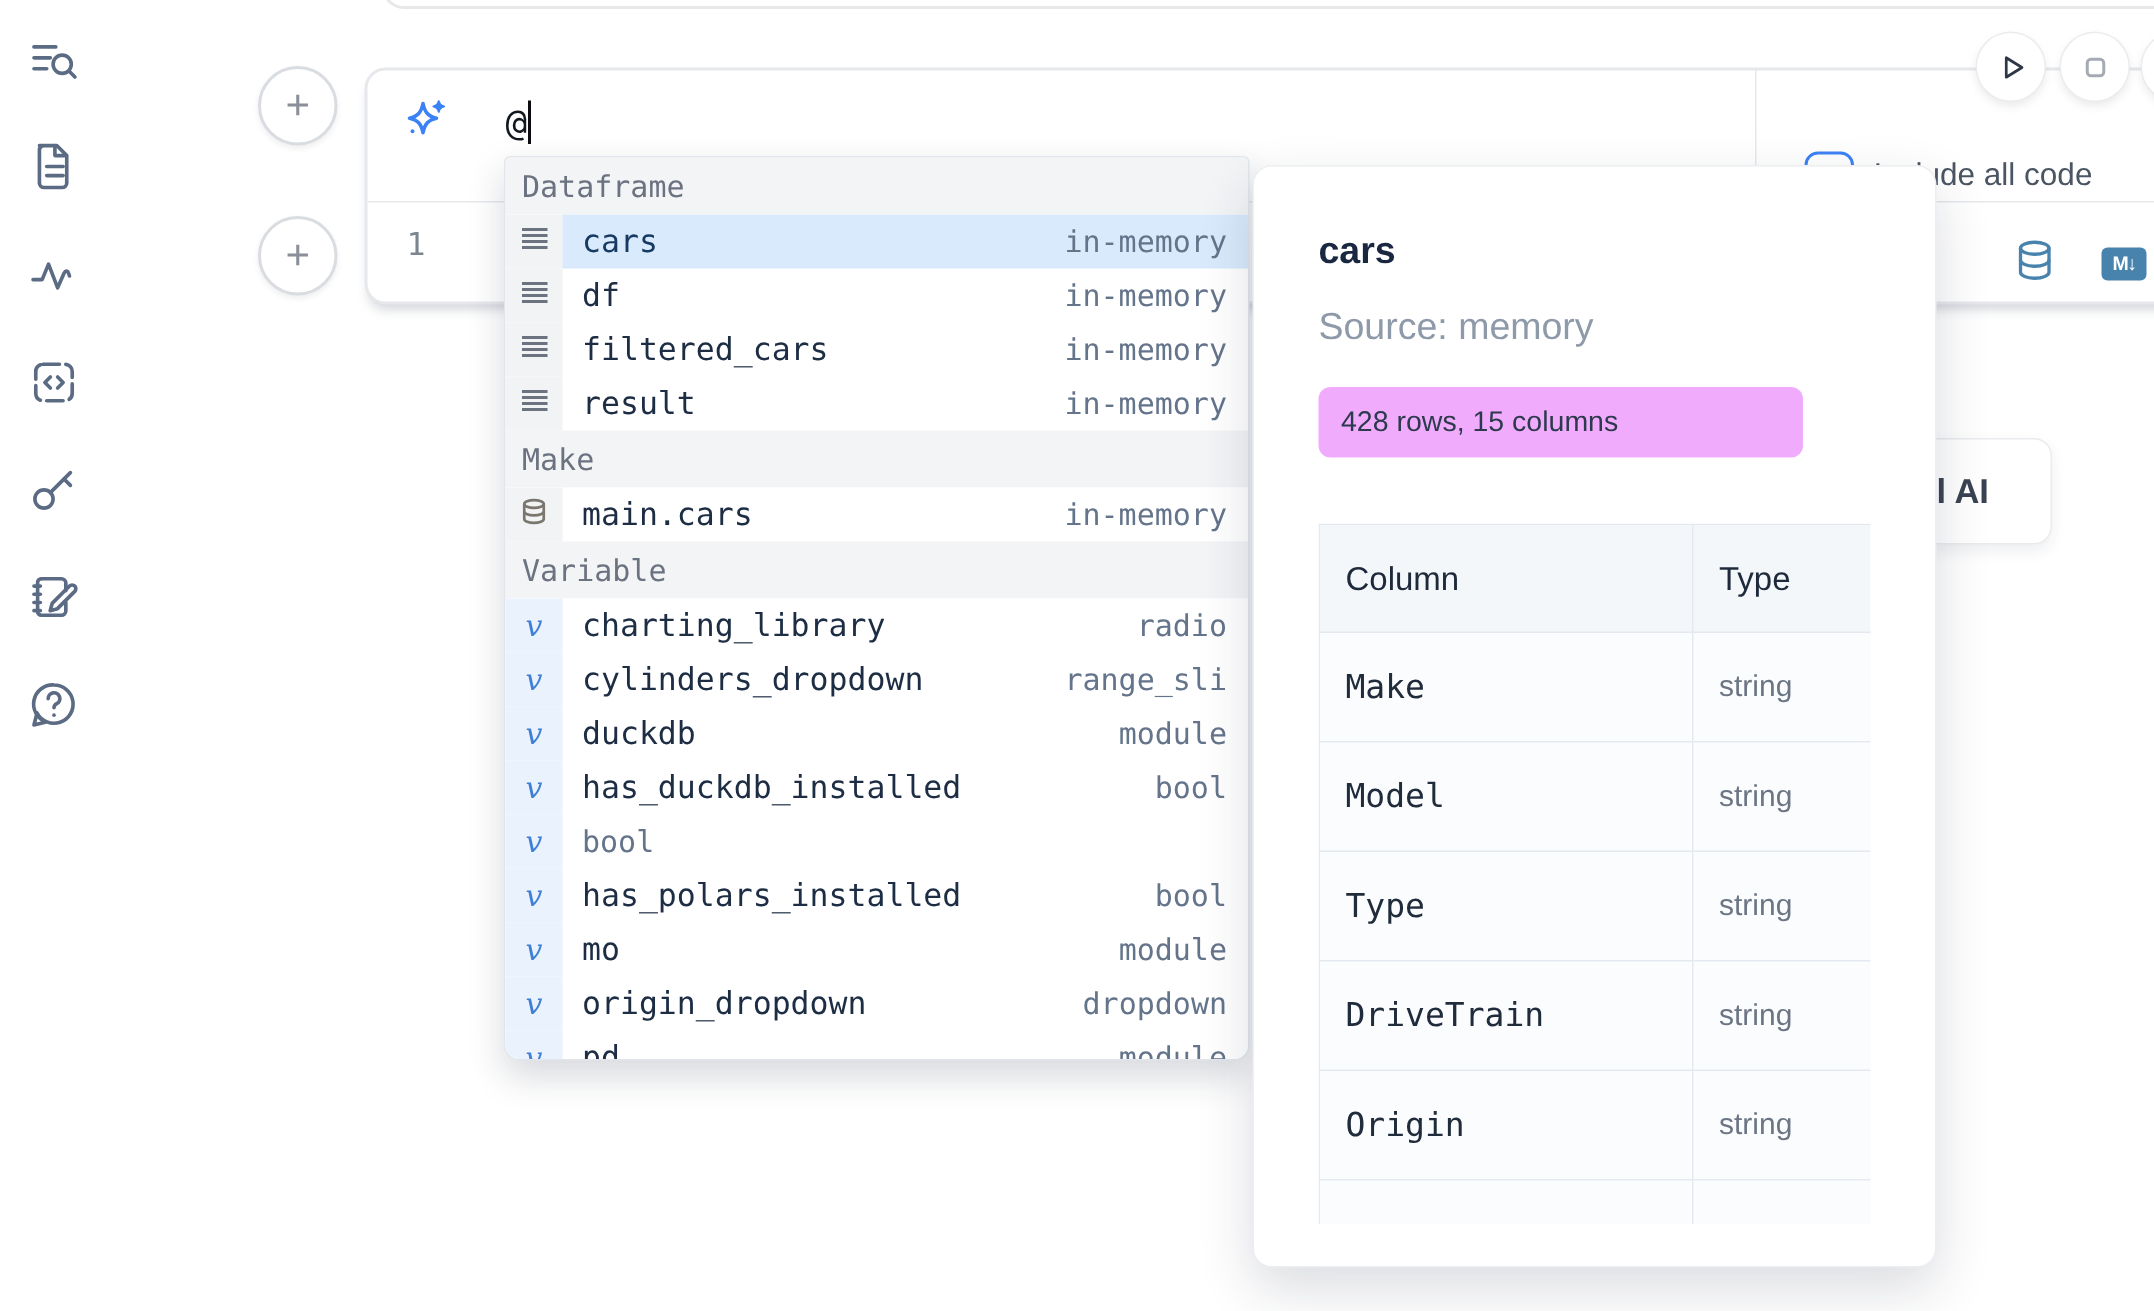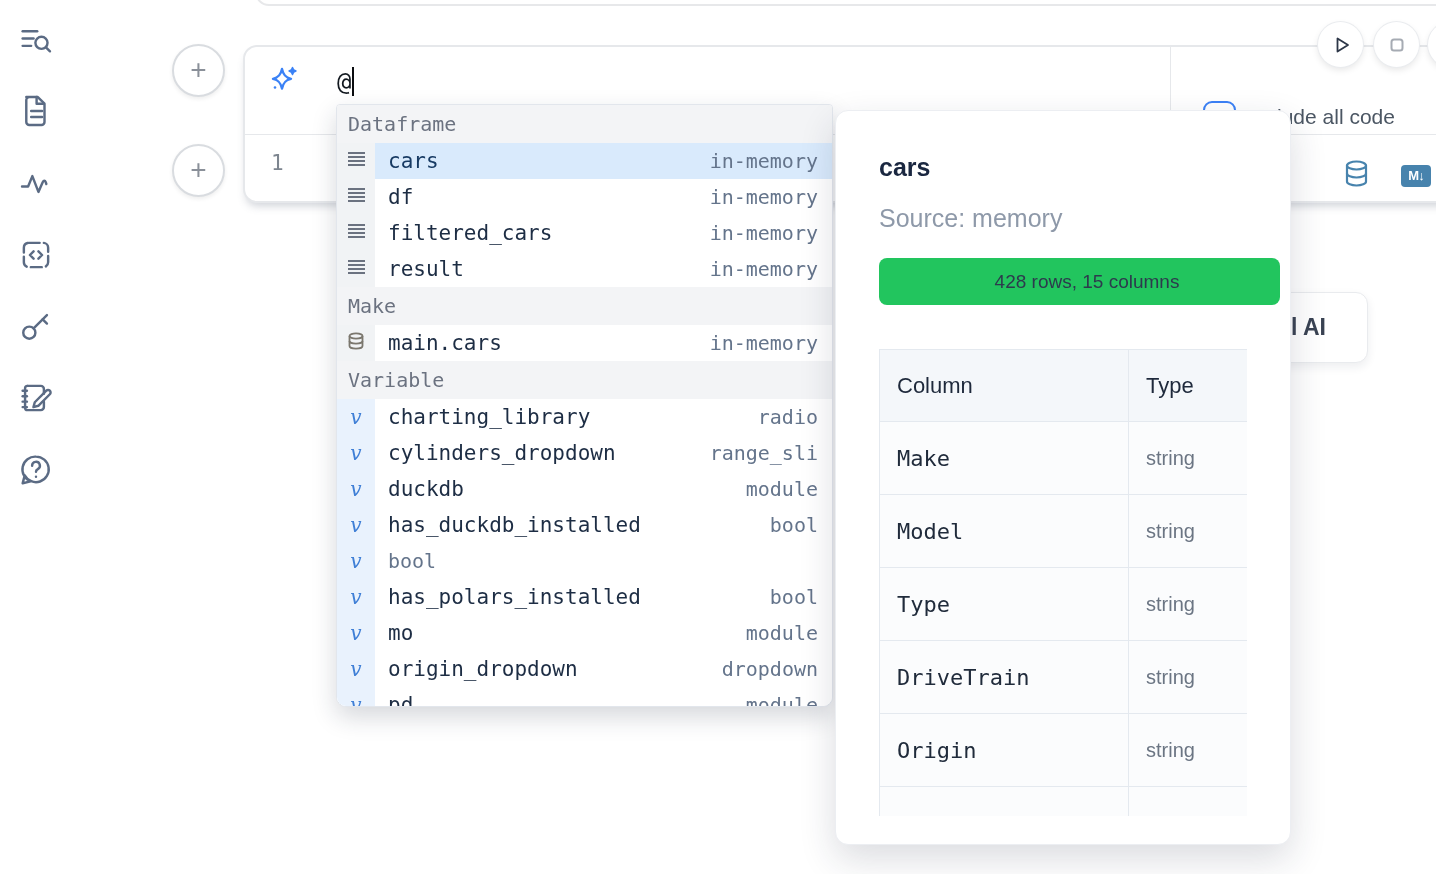--- a/index.html
+++ b/index.html
@@ -90,23 +90,23 @@
 
   
   .preview {
     position:absolute; left:835px; top:110px; width:456px; height:735px; z-index:7;
     background:#fff; border:1px solid #eceef2; border-radius:13px;
     box-shadow:0 14px 36px rgba(30,40,60,.16);
   }
   .pv-title { position:absolute; left:43px; top:42px; font-size:25px; font-weight:bold; color:#1a2740; }
   .pv-source { position:absolute; left:43px; top:93px; font-size:25px; color:#8e99a9; }
   .pv-shape {
-    position:absolute; left:43px; top:147px; width:401px; height:47px;
-    background:#22c55e; border-radius:8px; font-size:19px; color:#2d3a4d;
-    line-height:47px; padding-left:15px;text-align:center;
+    position:absolute; left:43px; top:147px; width:323px; height:47px;
+    background:#f0abfc; border-radius:8px; font-size:19px; color:#2d3a4d;
+    line-height:47px; padding-left:15px;
   }
   .pv-tablewrap { position:absolute; left:43px; top:238px; width:368px; height:467px; overflow:hidden; }
   .pv-table { width:396px; border:1px solid #e4e9ef; border-collapse:collapse; }
   .pv-table th, .pv-table td { border:1px solid #e4e9ef; text-align:left; }
   .pv-table th { height:72px; background:#f4f7fa; font-size:22px; font-weight:normal; color:#1e293b; padding-left:17px; }
   .pv-table td { height:73px; background:#fbfcfd; padding-left:17px; }
   .pv-col { font-family:"DejaVu Sans Mono", monospace; font-size:22px; color:#202b3b;margin-top:30px; }
   .pv-type { font-size:20px; color:#6b7583; }
   .col-c { width:232px; } .col-t { width:136px; }
 </style>

